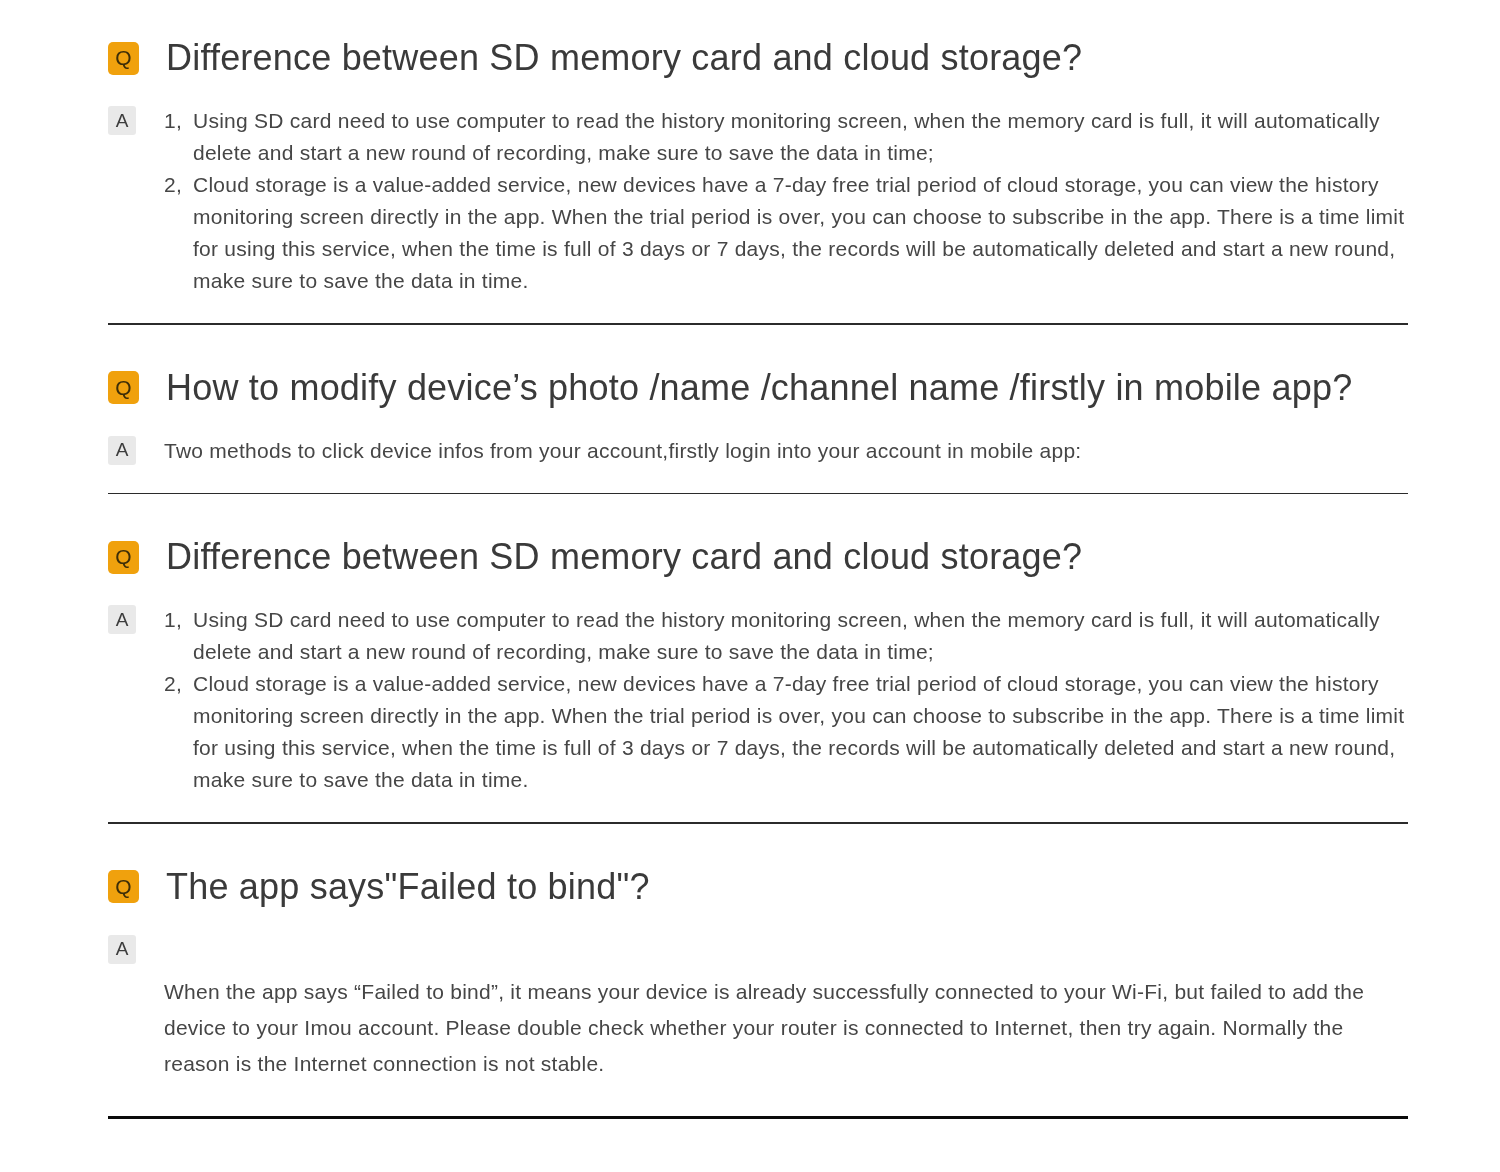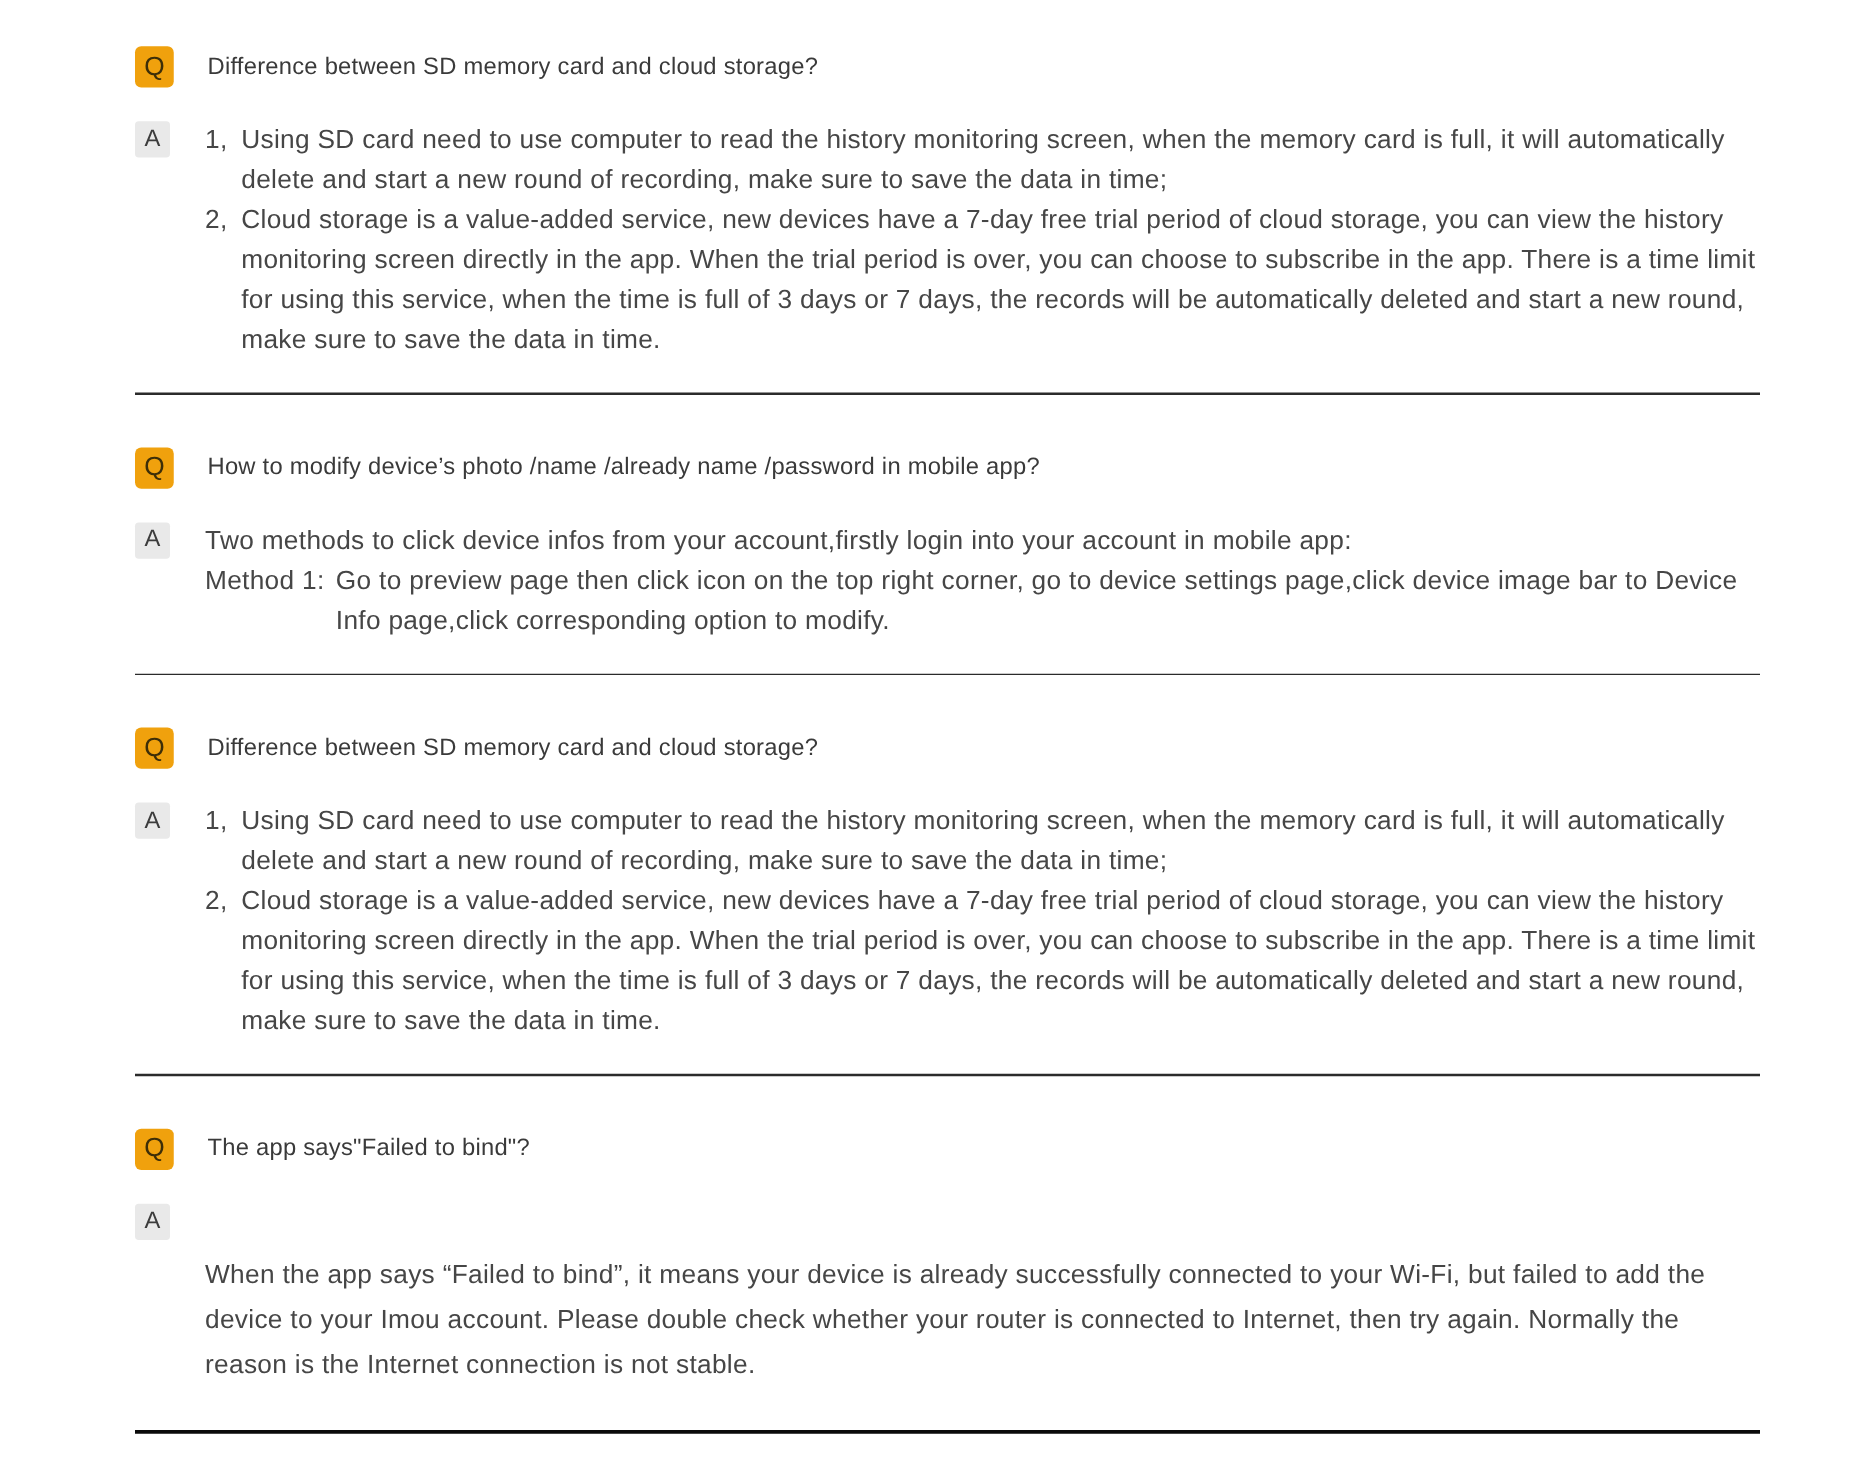--- a/index.html
+++ b/index.html
@@ -31,21 +31,21 @@
     width:31px;height:33px;border-radius:5px;
     background:var(--q-badge-bg);color:var(--q-badge-text);
     font-size:21px;
   }
   .badge.a{
     width:28px;height:29px;border-radius:3px;
     background:var(--a-badge-bg);color:var(--a-badge-text);
     font-size:19px;margin-top:1px;
   }
   .q-title{
-    margin:0 0 0 27px;font-size:19px;font-weight:300;
+    margin:0 0 0 27px;font-size:36px;font-weight:300;
     color:var(--title-text);letter-spacing:0.2px;white-space:nowrap;
   }
   .a-row{display:flex;align-items:flex-start;margin-top:26px;}
   .answer{
     flex:1 1 auto;margin-left:28px;
     font-size:21px;font-weight:300;line-height:32px;
     letter-spacing:0.25px;color:var(--body-text);
   }
   .answer.loose{line-height:36px;margin-top:40px;}
   .para{display:flex;}
@@ -84,31 +84,27 @@
           <span class="ptext">Cloud storage is a value-added service, new devices have a 7-day free trial period of cloud storage, you can view the history monitoring screen directly in the app. When the trial period is over, you can choose to subscribe in the app. There is a time limit for using this service, when the time is full of 3 days or 7 days, the records will be automatically deleted and start a new round, make sure to save the data in time.</span>
         </div>
       </div>
     </div>
     <hr class="divider">
   </section>
 
   <section class="faq-section">
     <div class="q-row">
       <span class="badge q">Q</span>
-      <h2 class="q-title">How to modify device’s photo /name /already name /password in mobile app?</h2>
+      <h2 class="q-title">How to modify device’s photo /name /channel name /firstly in mobile app?</h2>
     </div>
     <div class="a-row">
       <span class="badge a">A</span>
       <div class="answer">
         <div class="para">
           <span class="ptext">Two methods to click device infos from your account,firstly login into your account in mobile app:</span>
-        </div>
-        <div class="para method">
-          <span class="marker">Method 1:</span>
-          <span class="ptext">Go to preview page then click icon on the top right corner, go to device settings page,click device image bar to Device Info page,click corresponding option to modify.</span>
         </div>
       </div>
     </div>
     <hr class="divider">
   </section>
 
   <section class="faq-section">
     <div class="q-row">
       <span class="badge q">Q</span>
       <h2 class="q-title">Difference between SD memory card and cloud storage?</h2>

